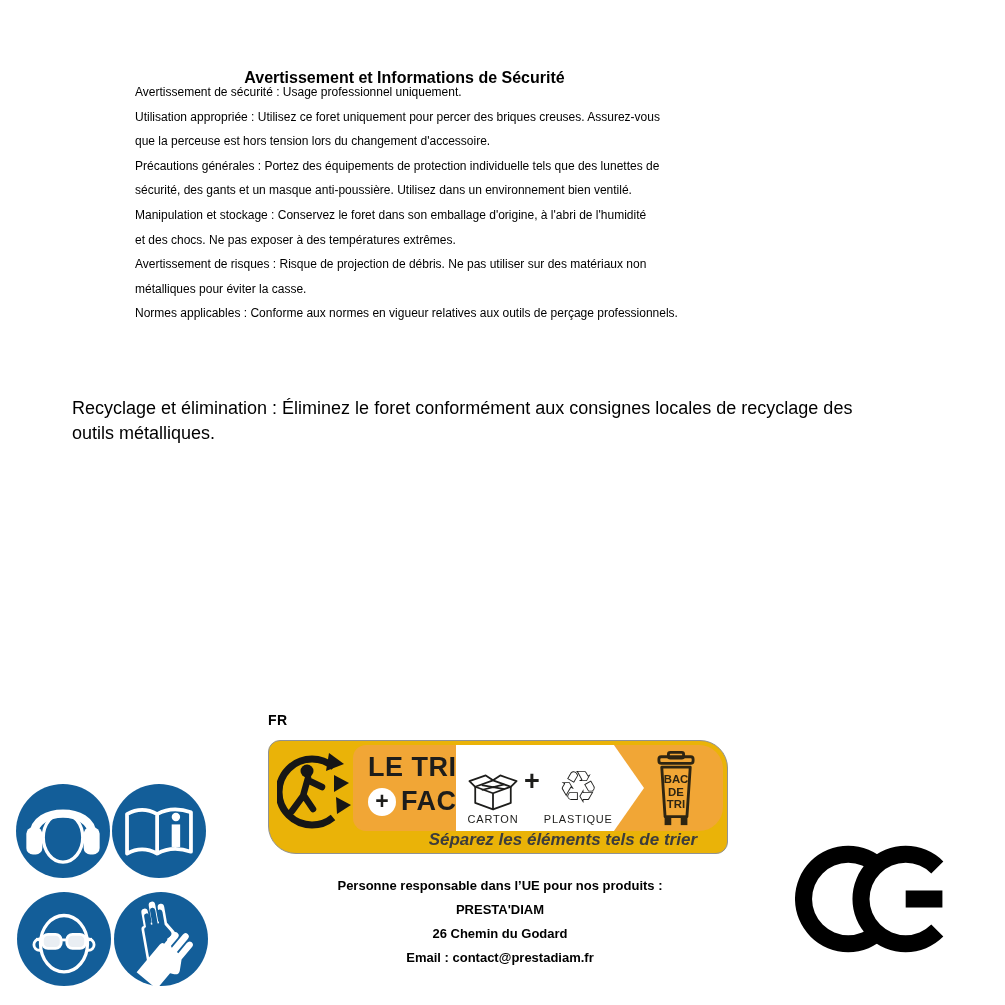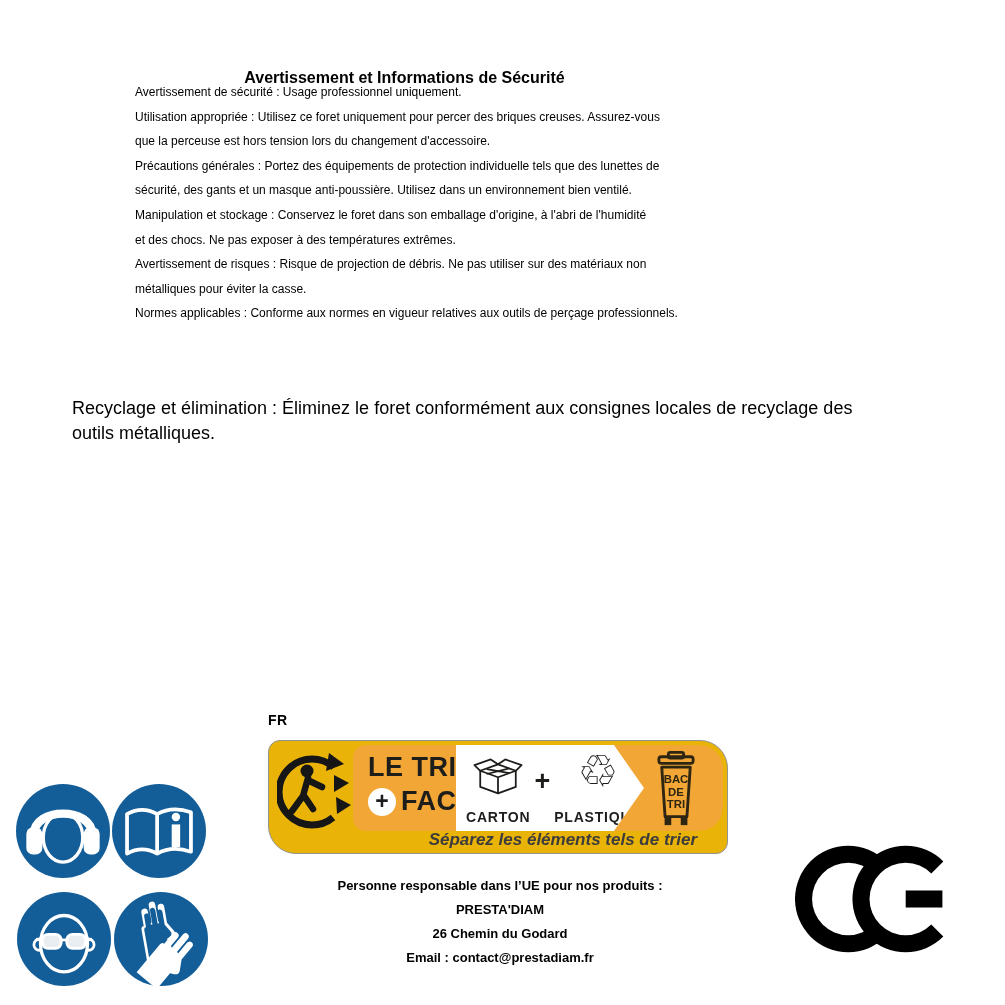--- a/index.html
+++ b/index.html
@@ -22,21 +22,21 @@
   .tri-line1{font-size:27px;letter-spacing:.5px;line-height:30px;}
   .tri-line2{display:flex;align-items:center;margin-top:4px;}
   .plus-circle{width:28px;height:28px;border-radius:50%;background:#fff;color:#1d1d1b;
                font-size:23px;font-weight:800;display:flex;align-items:center;justify-content:center;
                margin-right:5px;line-height:1;}
   .tri-line2 .word{font-size:27px;letter-spacing:.5px;}
   .materials{position:absolute;left:103px;top:0;width:188px;height:86px;background:#fff;
              clip-path:polygon(0 0,84% 0,100% 50%,84% 100%,0 100%);
              display:flex;align-items:center;padding-left:10px;box-sizing:border-box;}
   .mat-col{display:flex;flex-direction:column;align-items:center;justify-content:flex-end;height:74px;}
-  .mat-caption{font-size:14px;font-weight:bold;letter-spacing:.8px;color:#1d1d1b;margin-top:14px;}
+  .mat-caption{font-size:11px;font-weight:normal;letter-spacing:.8px;color:#1d1d1b;margin-top:2px;}
   .mat-plus{font-size:27px;font-weight:800;color:#1d1d1b;margin:0 4px 14px 4px;}
   .recycle-glyph{font-family:"DejaVu Sans",sans-serif;font-size:45px;line-height:46px;color:#1d1d1b;}
   .bin-wrap{position:absolute;left:298px;top:6px;}
   .tagline{position:absolute;right:30px;top:89px;font-size:17px;font-style:italic;
            font-weight:700;color:#3c3c3c;}
   
   .m-icon{width:94px;height:94px;}
   .ic1{top:784px;left:16px;} .ic2{top:784px;left:112px;}
   .ic3{top:892px;left:17px;} .ic4{top:892px;left:114px;}
   

